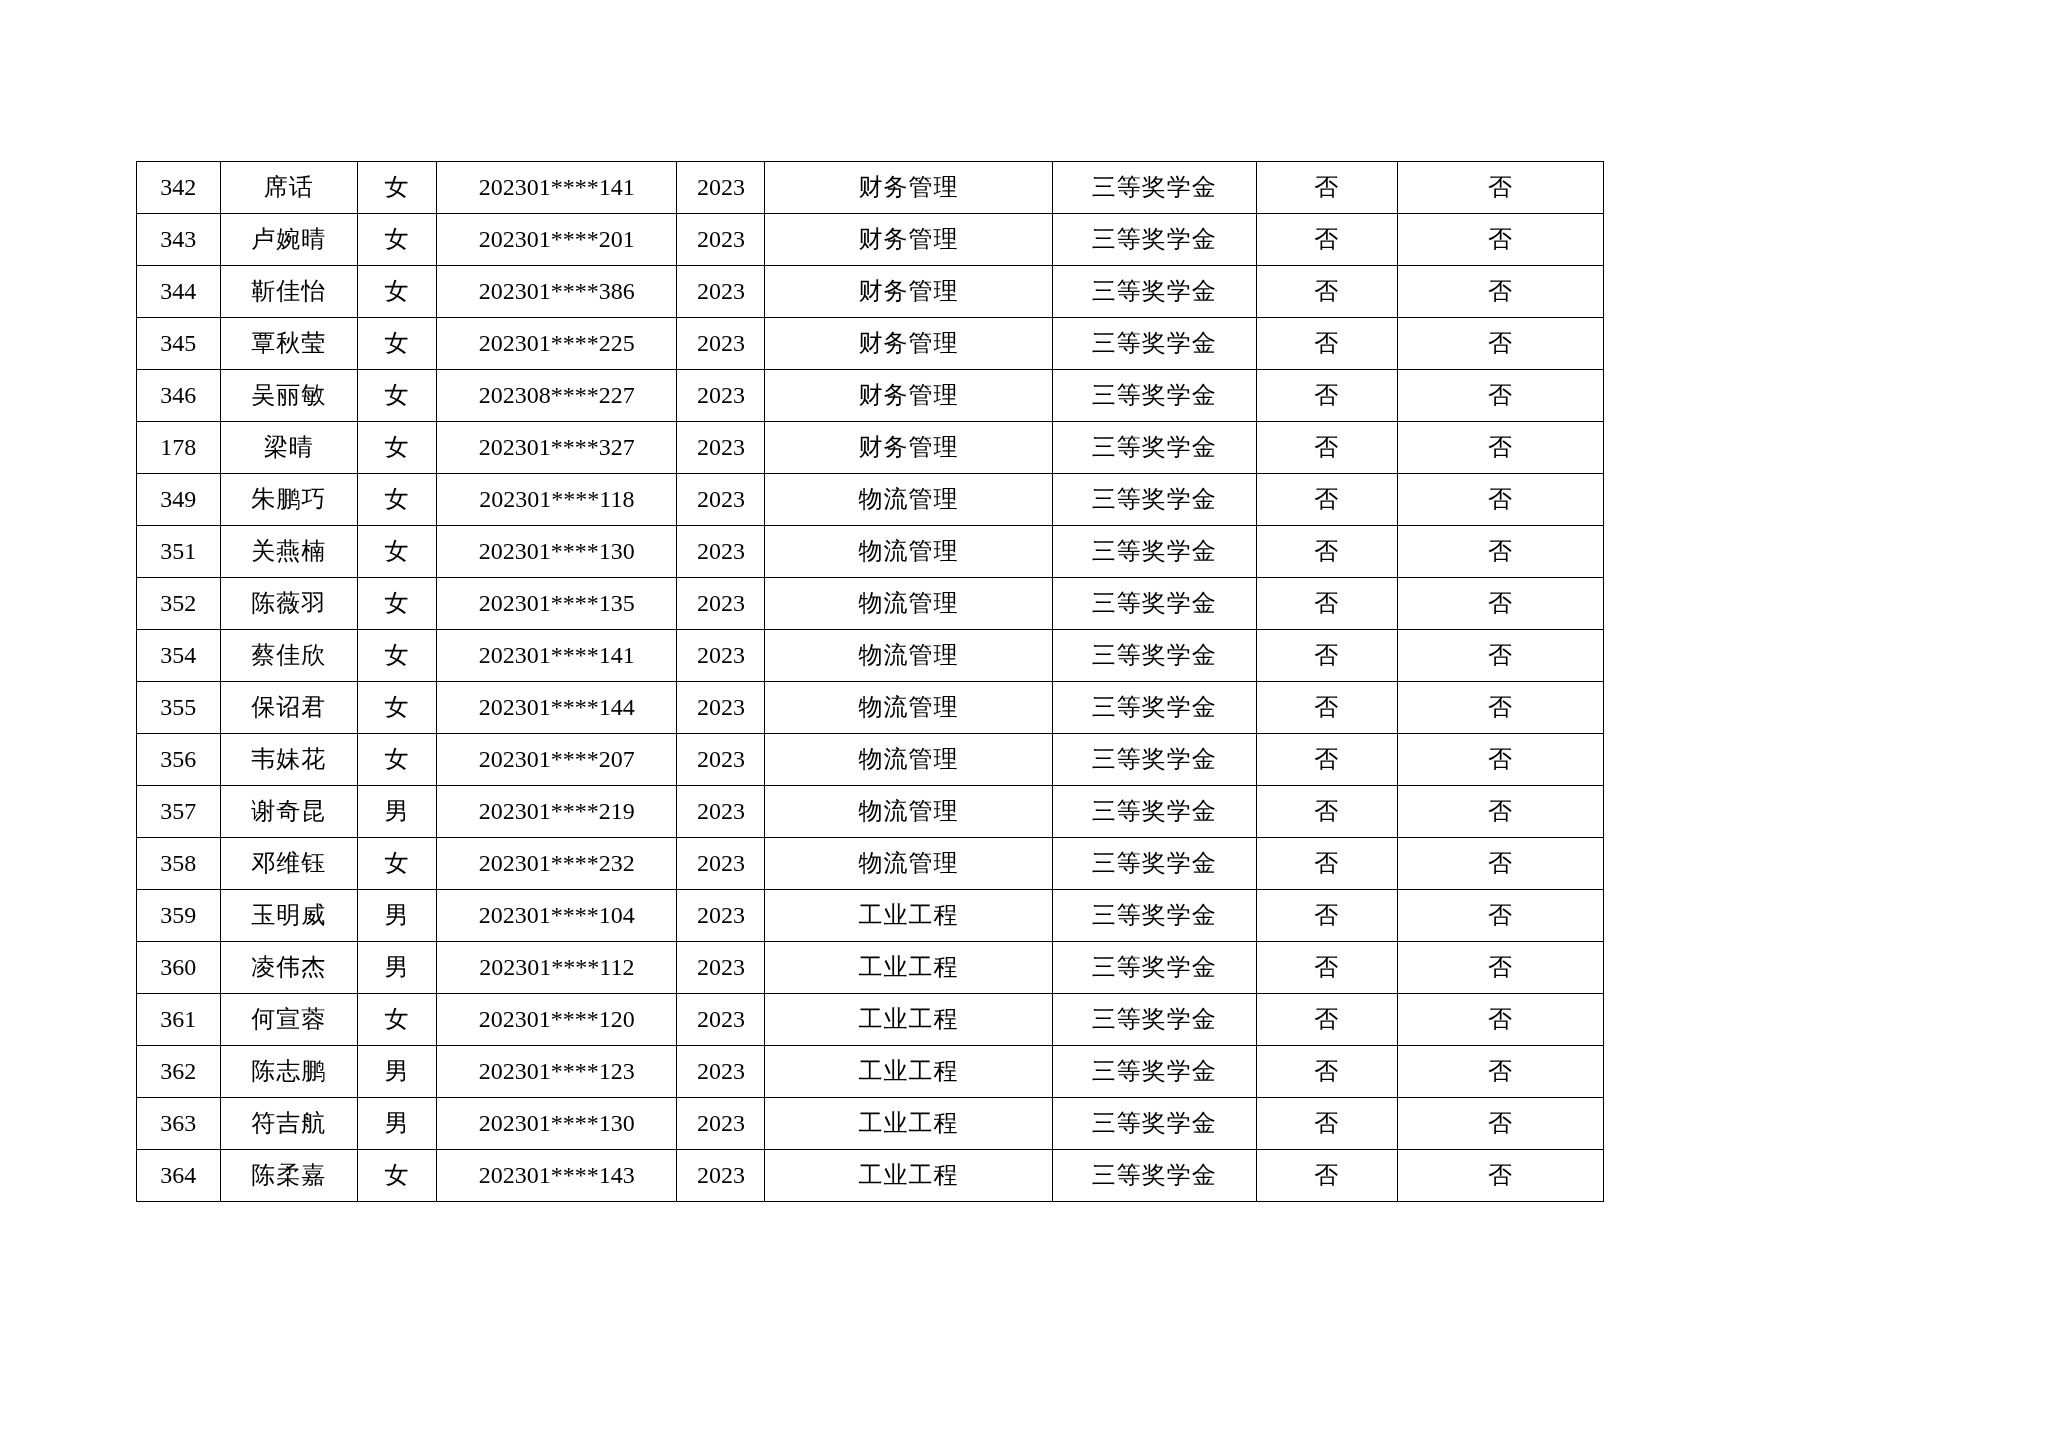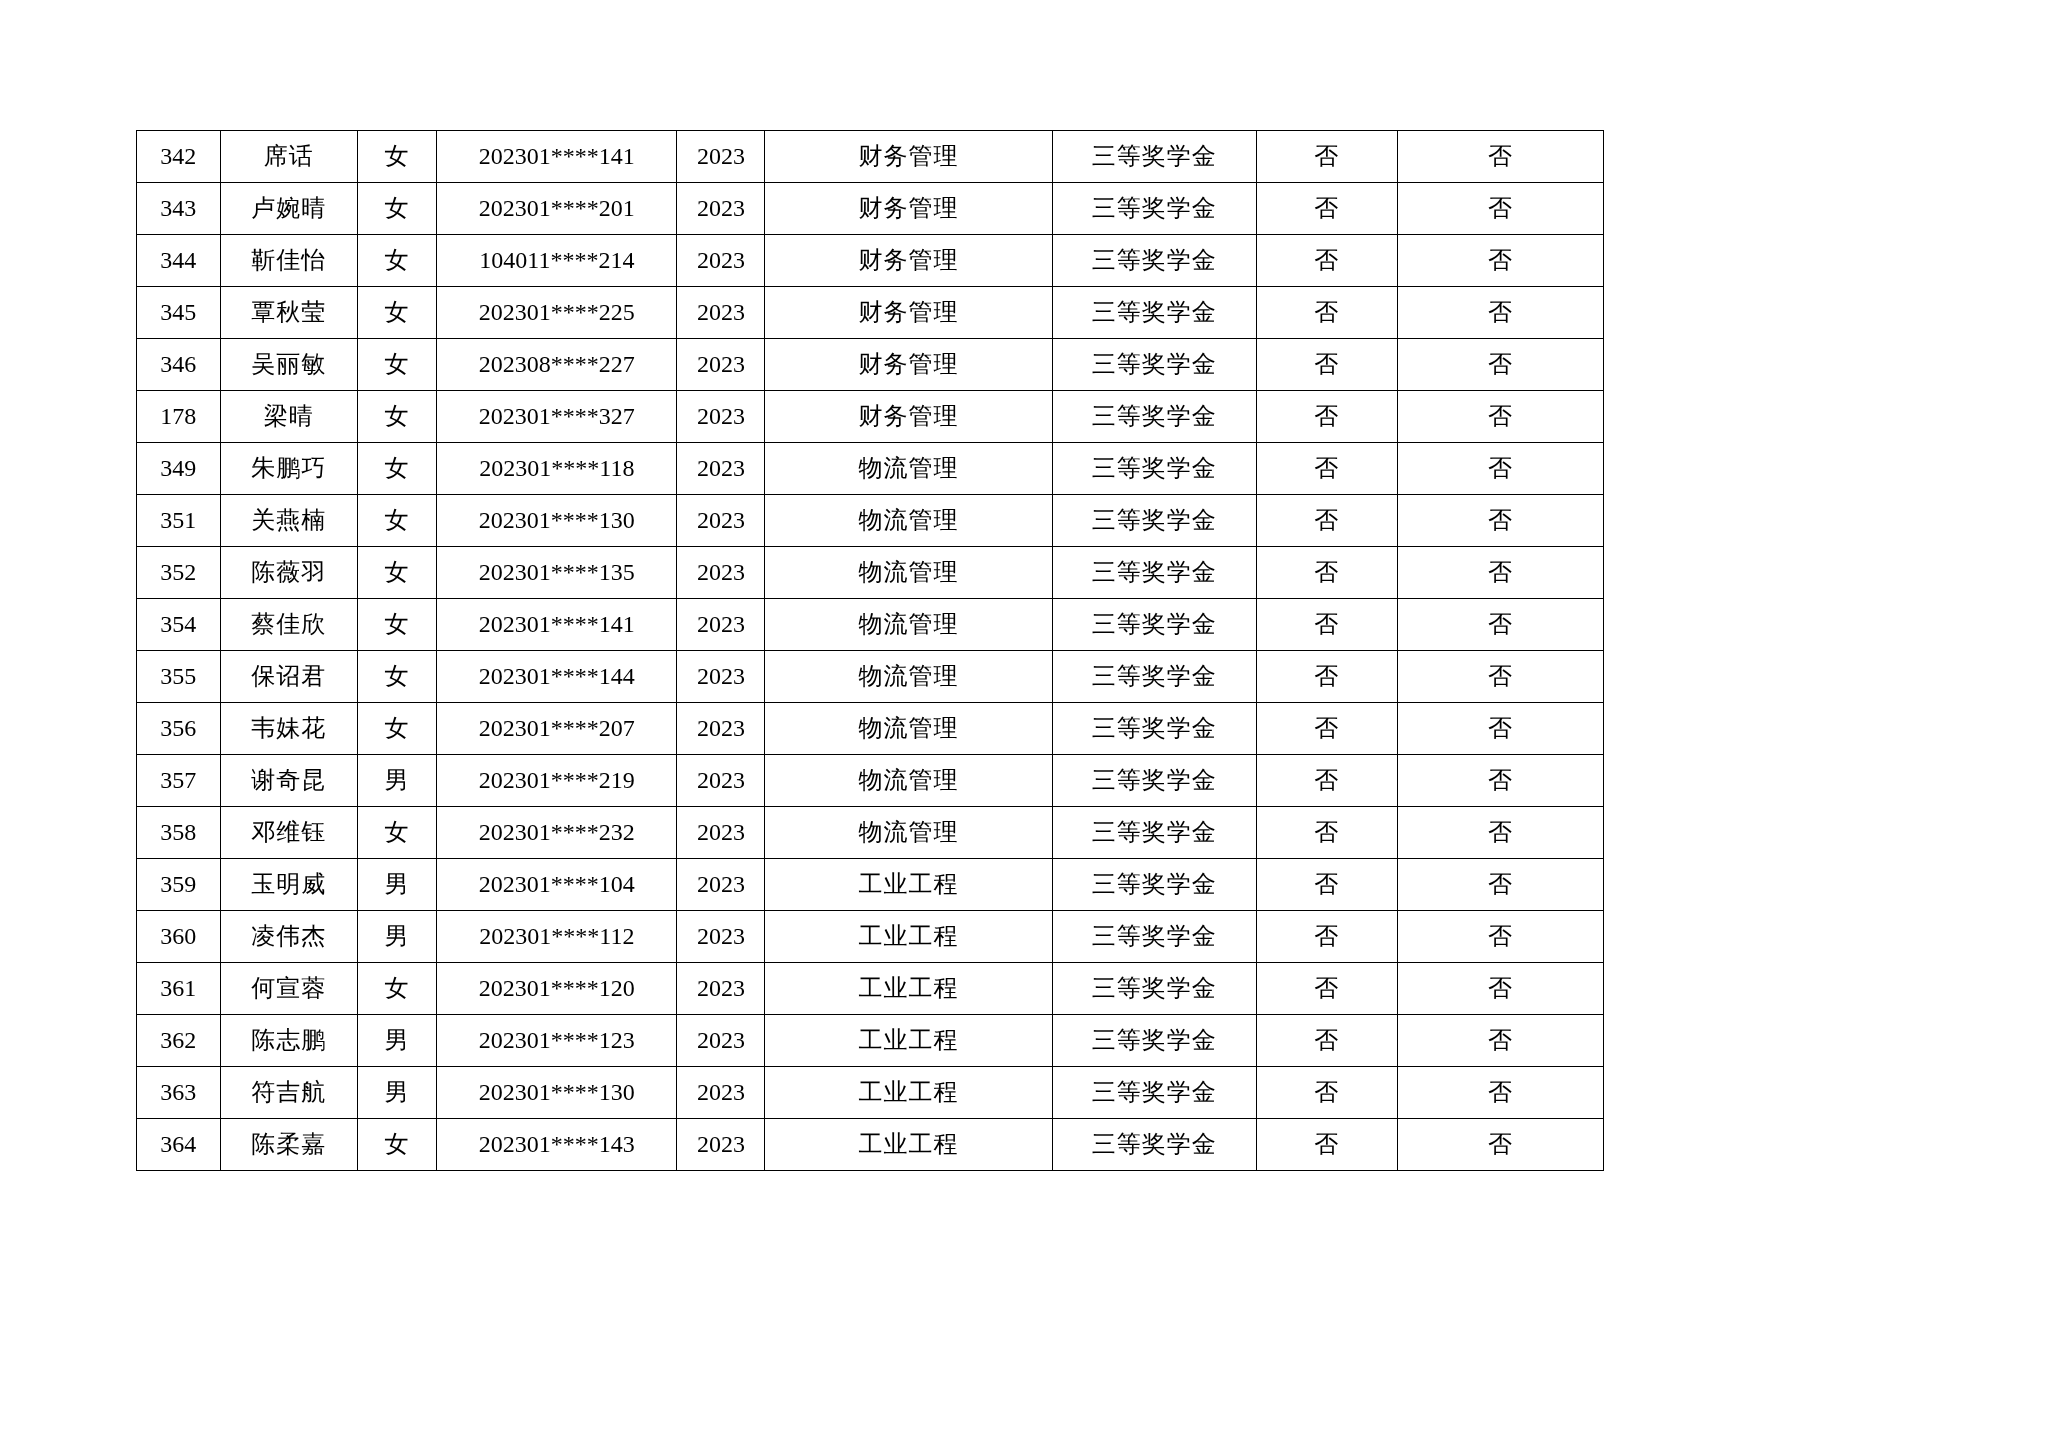--- a/index.html
+++ b/index.html
@@ -23,20 +23,21 @@
   .table-wrap {
     position: absolute;
     left: 136px;
     top: 130px;
     width: 1468px;
   }
   table.award-table {
     border-collapse: collapse;
     table-layout: fixed;
     width: 1468px;
+    margin-top: 31px;
   }
   table.award-table td {
     border: 1.6px solid #000000;
     height: 51px;
     padding: 0 2px;
     text-align: center;
     vertical-align: middle;
     font-size: 24px;
     line-height: 1.1;
     white-space: nowrap;
@@ -99,21 +100,21 @@
             <td class="year">2023</td>
             <td class="major">财务管理</td>
             <td class="award">三等奖学金</td>
             <td class="flag">否</td>
             <td class="flag">否</td>
           </tr>
           <tr>
             <td class="num">344</td>
             <td class="name">靳佳怡</td>
             <td class="gender">女</td>
-            <td class="id">104011****214</td>
+            <td class="id">202301****386</td>
             <td class="year">2023</td>
             <td class="major">财务管理</td>
             <td class="award">三等奖学金</td>
             <td class="flag">否</td>
             <td class="flag">否</td>
           </tr>
           <tr>
             <td class="num">345</td>
             <td class="name">覃秋莹</td>
             <td class="gender">女</td>

